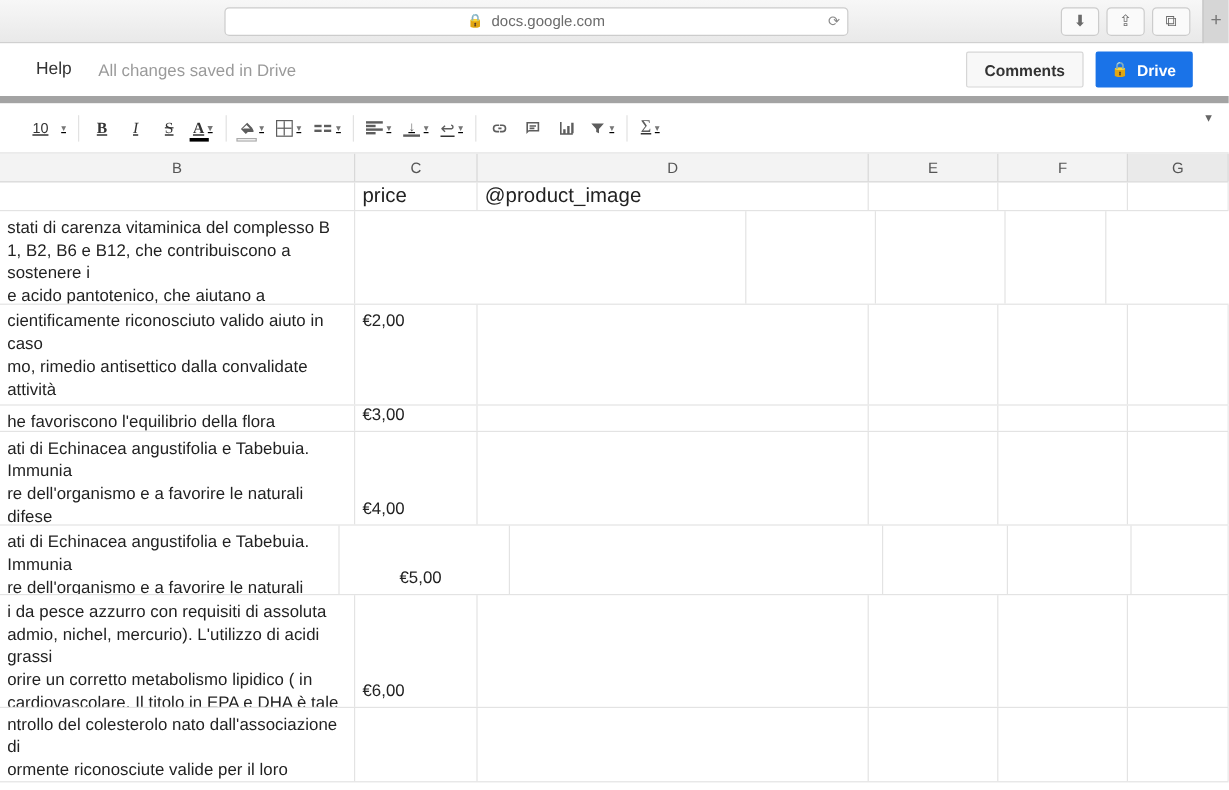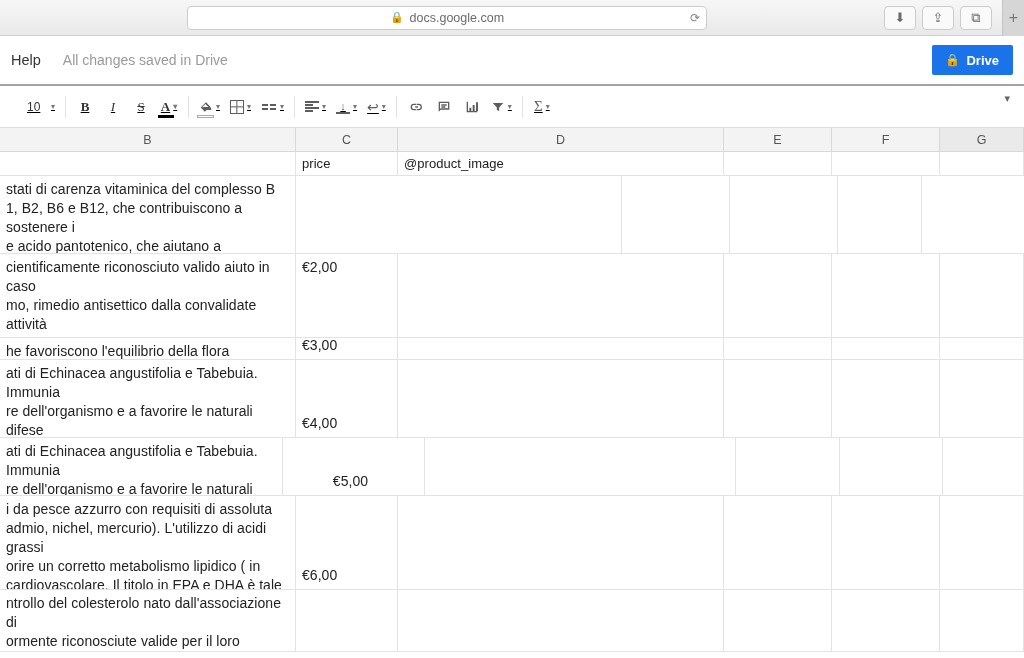--- a/index.html
+++ b/index.html
@@ -9,21 +9,21 @@
 .browser-bar { height: 36px; background: linear-gradient(#f7f7f7,#e9e9e9); border-bottom: 1px solid #d0d0d0; display: flex; align-items: center; padding: 0 10px; }
 .addr-wrap { flex: 1; display: flex; justify-content: center; }
 .addr { width: 520px; height: 24px; background: #fff; border: 1px solid #ccc; border-radius: 4px; display: flex; align-items: center; justify-content: center; font-size: 12.5px; color: #6b6b6b; position: relative; }
 .addr .lock { margin-right: 6px; font-size: 11px; color: #8a8a8a; }
 .addr .reload { position: absolute; right: 6px; top: 50%; transform: translateY(-50%); font-size: 12px; color: #8a8a8a; }
 .br-right { display: flex; gap: 6px; align-items: center; }
 .br-btn { width: 32px; height: 24px; border: 1px solid #ccc; border-radius: 4px; background: #fafafa; display: flex; align-items: center; justify-content: center; color: #6b6b6b; font-size: 13px; }
 .tab-strip { width: 22px; height: 36px; background: #d6d6d6; border-left: 1px solid #c4c4c4; display: flex; align-items: center; justify-content: center; color: #777; font-size: 16px; }
 
 
-.doc-bar { height: 50px; border-bottom: 2px solid #a3a3a3; display: flex; align-items: center; padding: 0 11px; justify-content: space-between; }
+.doc-bar { height: 50px; border-bottom: 6px solid #a3a3a3; display: flex; align-items: center; padding: 0 30px; justify-content: space-between; }
 .doc-left { display: flex; align-items: center; gap: 22px; }
 .help-link { font-size: 14.5px; color: #333; }
 .save-status { font-size: 14px; color: #9a9a9a; }
 .doc-right { display: flex; align-items: center; gap: 10px; }
 .comments-btn { height: 30px; padding: 0 14px; border: 1px solid #d6d6d6; border-radius: 2px; background: #f8f8f8; font-size: 13px; color: #333; font-weight: 700; display: flex; align-items: center; }
 .share-btn { height: 30px; padding: 0 14px; border-radius: 2px; background: #1a73e8; color: #fff; font-size: 13px; font-weight: 700; display: flex; align-items: center; gap: 6px; }
 .share-btn .lock { font-size: 12px; }
 .collapse-caret { position: absolute; right: 14px; top: 92px; color: #666; font-size: 11px; }
 
 
@@ -66,21 +66,21 @@
 .cell { border-right:1px solid #e3e3e3; font-size:14px; color:#222; padding:4px 6px; display:flex; align-items:center; overflow:hidden;}
 .cell.colB { align-items:flex-start; }
 .cell .trunc { display:block; line-height:1.35; letter-spacing:0.05px; }
 .cell.colC { white-space:nowrap; }
 
 
 .cB{width:296px} .cC{width:102px} .cD{width:326px} .cE{width:108px} .cF{width:108px} .cG{width:84px}
 
 
 .r-hdr{height:24px}
-.r-hdr .cell{font-size:13px; color:#222; padding:2px 6px;}
+.r-hdr .cell{font-size:17px; color:#222; padding:2px 6px;}
 
 
 .r2{height:78px}
 .r3{height:84px}
 .r4{height:22px}
 .r5{height:78px}
 .r6{height:58px}
 .r7{height:94px}
 .r8{height:62px}
 
@@ -116,20 +116,23 @@
       <span>+</span>
     </div>
 </div>
 
 <div class="doc-bar">
   <div class="doc-left">
     <span class="help-link">Help</span>
     <span class="save-status">All changes saved in Drive</span>
   </div>
   <div class="doc-right">
+    <div class="comments-btn">
+        <span>Comments</span>
+      </div>
     <div class="share-btn">
       <span class="lock">🔒</span>
       <span>Drive</span>
     </div>
   </div>
 </div>
 <span class="collapse-caret">▾</span>
 
 <div class="toolbar">
   <div class="tb-item fontsize tb-caret">

